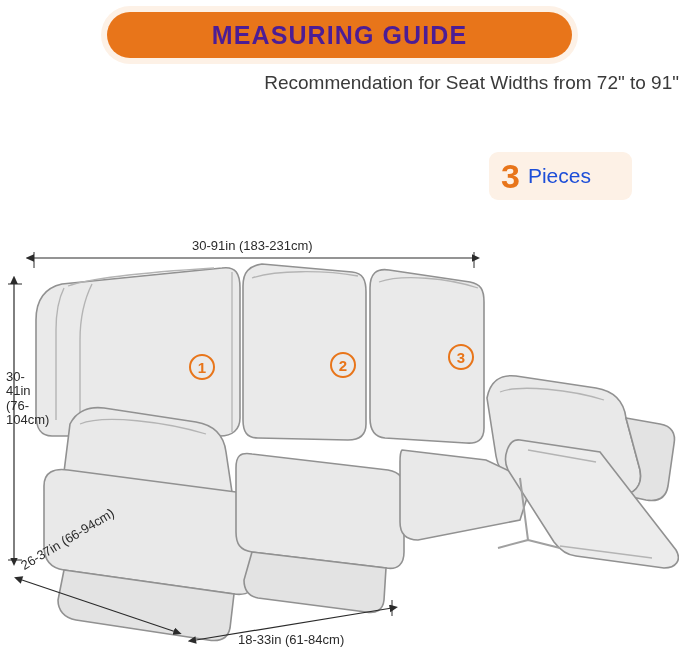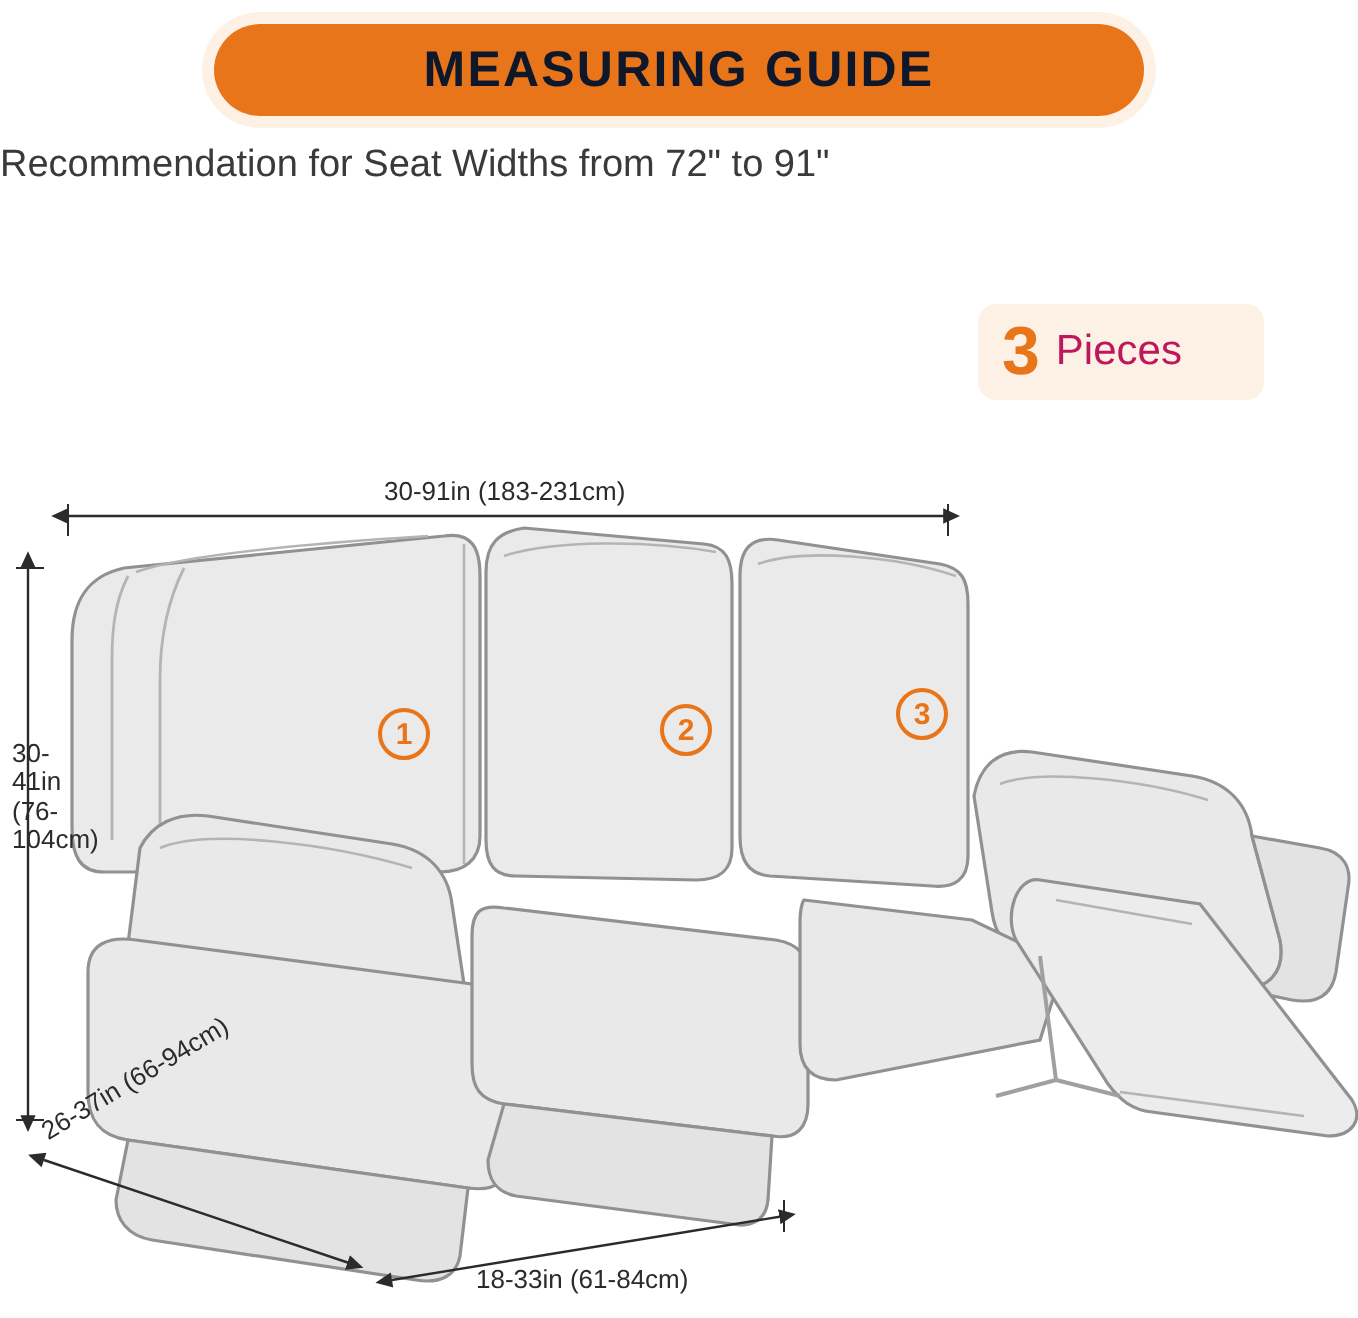--- a/index.html
+++ b/index.html
@@ -24,31 +24,31 @@
     width: 465px;
     height: 46px;
     background: #e8751a;
     border-radius: 23px;
     box-shadow: 0 0 0 6px #fdf1e6;
     display: flex;
     align-items: center;
     justify-content: center;
   }
   #header-banner .title {
-    color: #0f172a;
+    color: #4c1d95;
     font-size: 25px;
     font-weight: bold;
     letter-spacing: 1.1px;
   }
   #subtitle {
     position: absolute;
     left: 0;
     top: 72px;
     width: 679px;
-    text-align: left;
+    text-align: right;
     font-size: 19px;
     color: #3a3a3a;
     font-weight: 300;
   }
 
   
   #pieces-badge {
     position: absolute;
     left: 489px;
     top: 152px;
@@ -61,21 +61,21 @@
     padding-left: 12px;
     box-sizing: border-box;
   }
   #pieces-badge .count {
     color: #e8751a;
     font-size: 34px;
     font-weight: bold;
     line-height: 1;
   }
   #pieces-badge .word {
-    color: #be185d;
+    color: #1d4ed8;
     font-size: 21px;
     margin-left: 8px;
   }
 
   
   #sofa-illustration {
     position: absolute;
     left: 0;
     top: 0;
     width: 679px;

